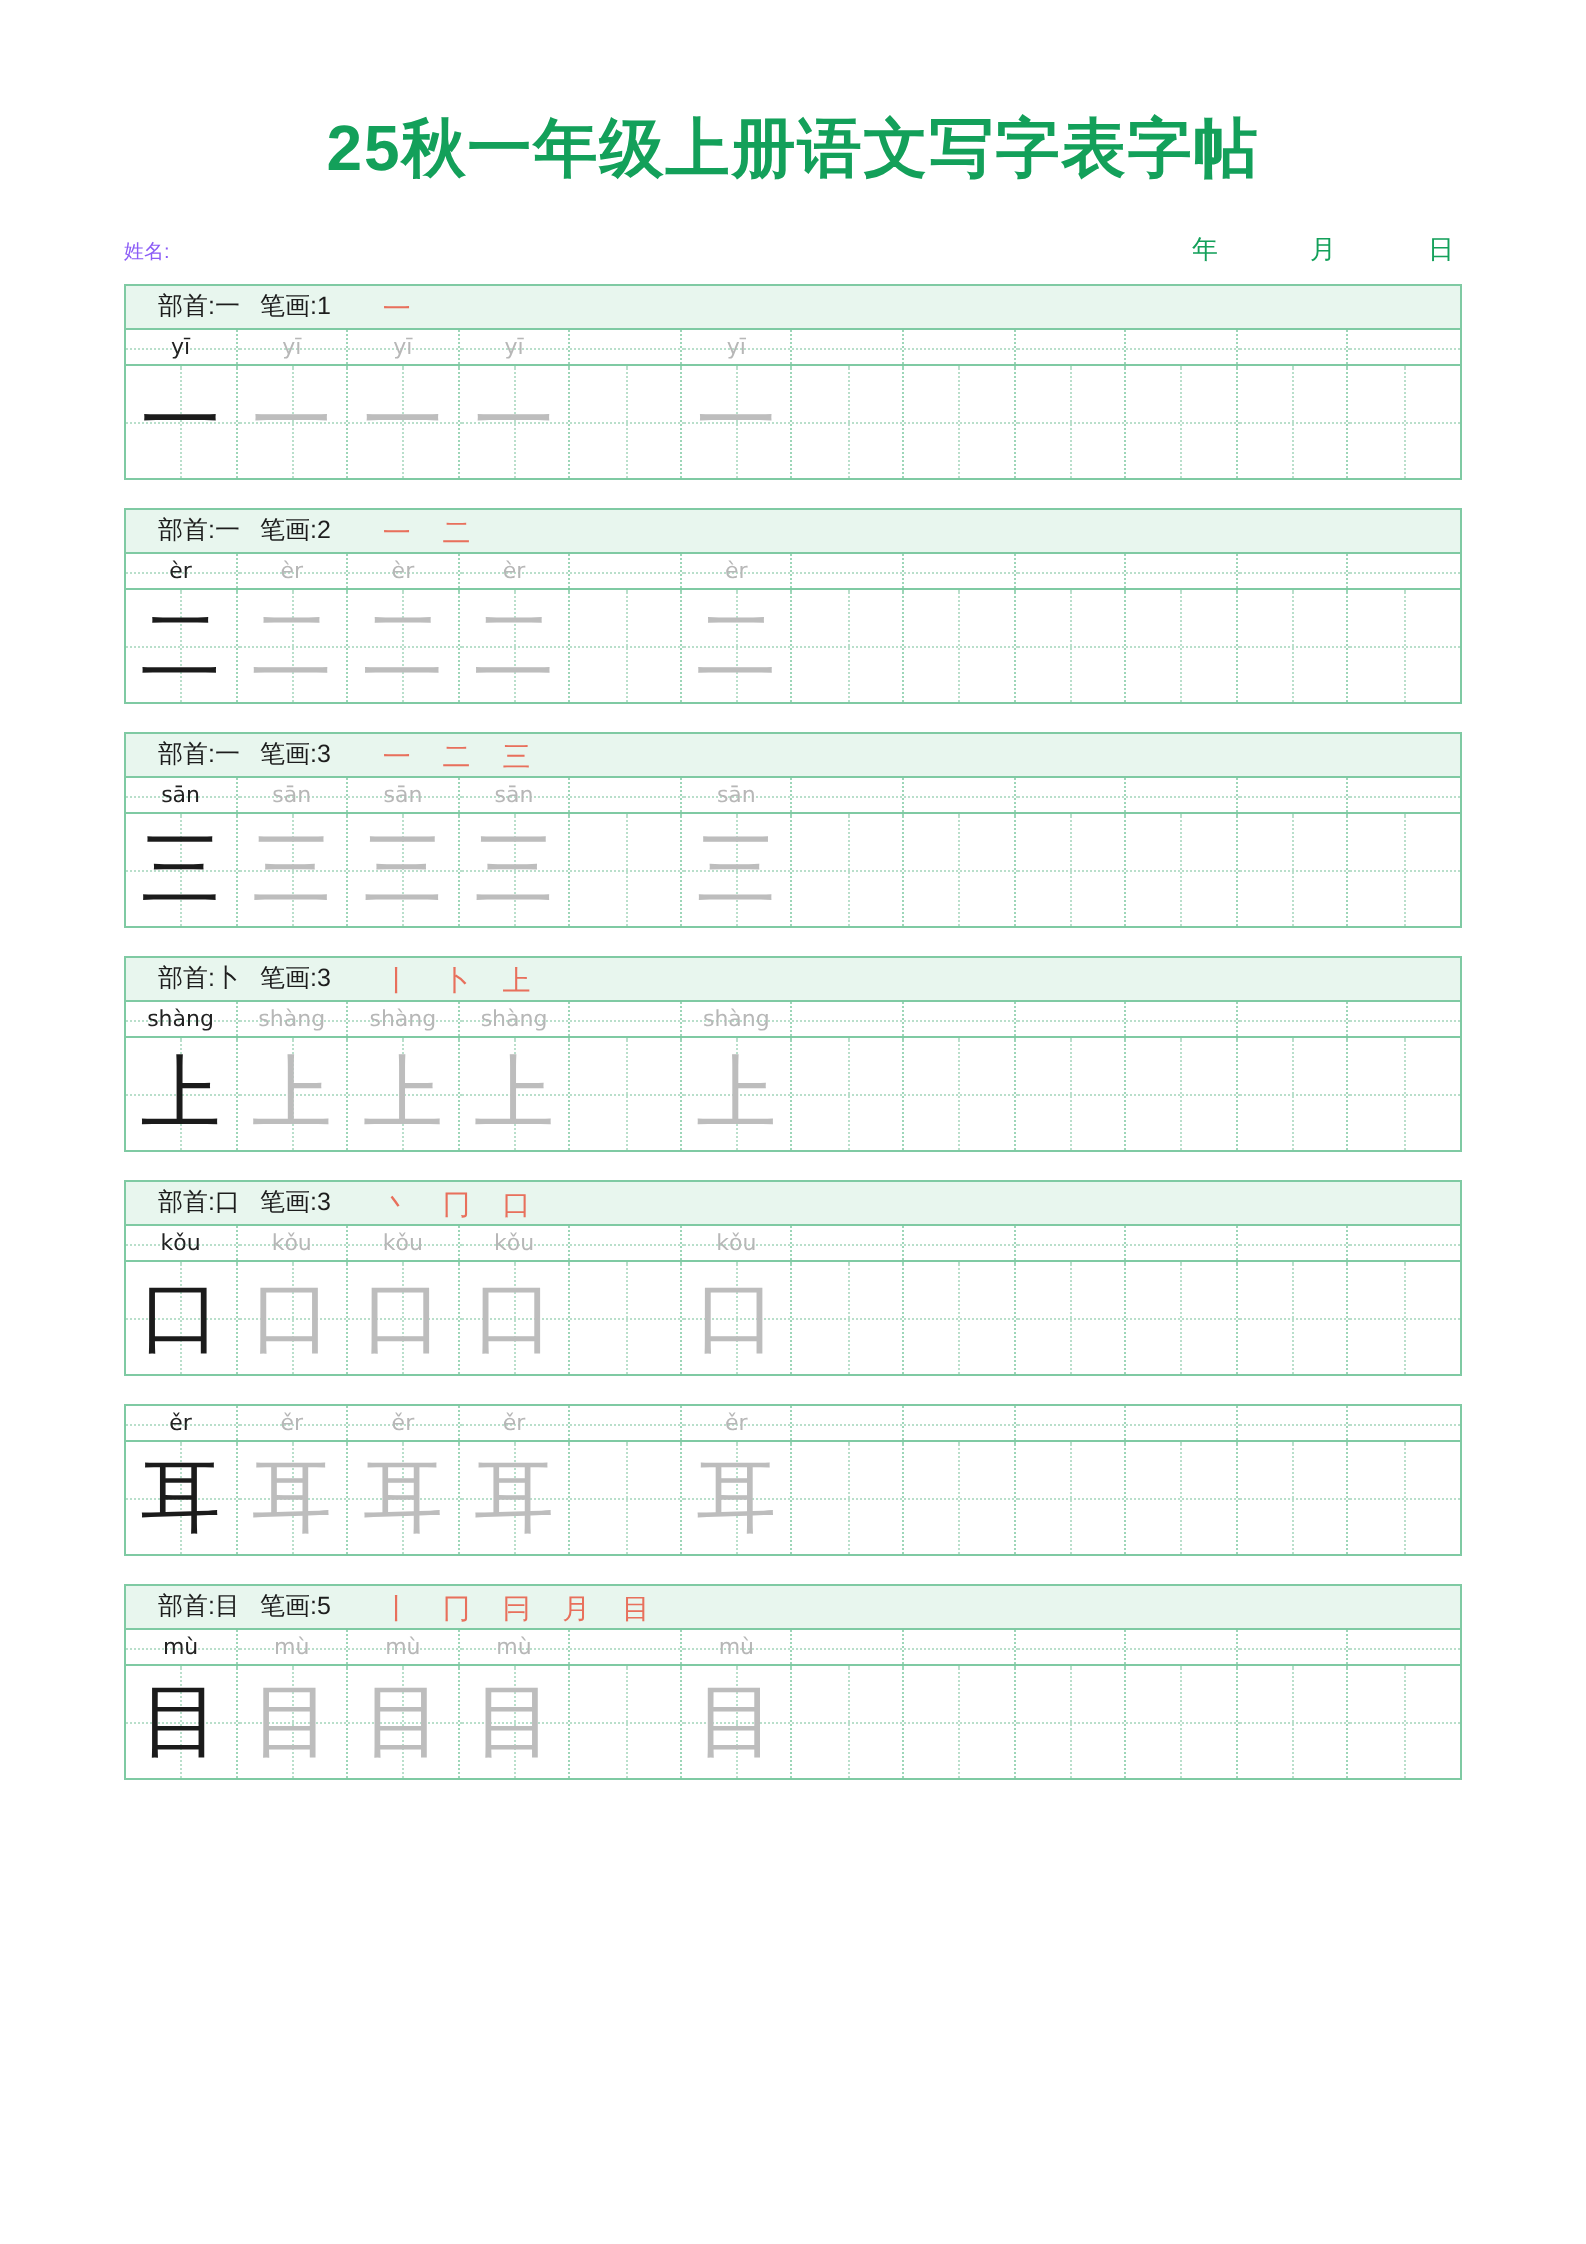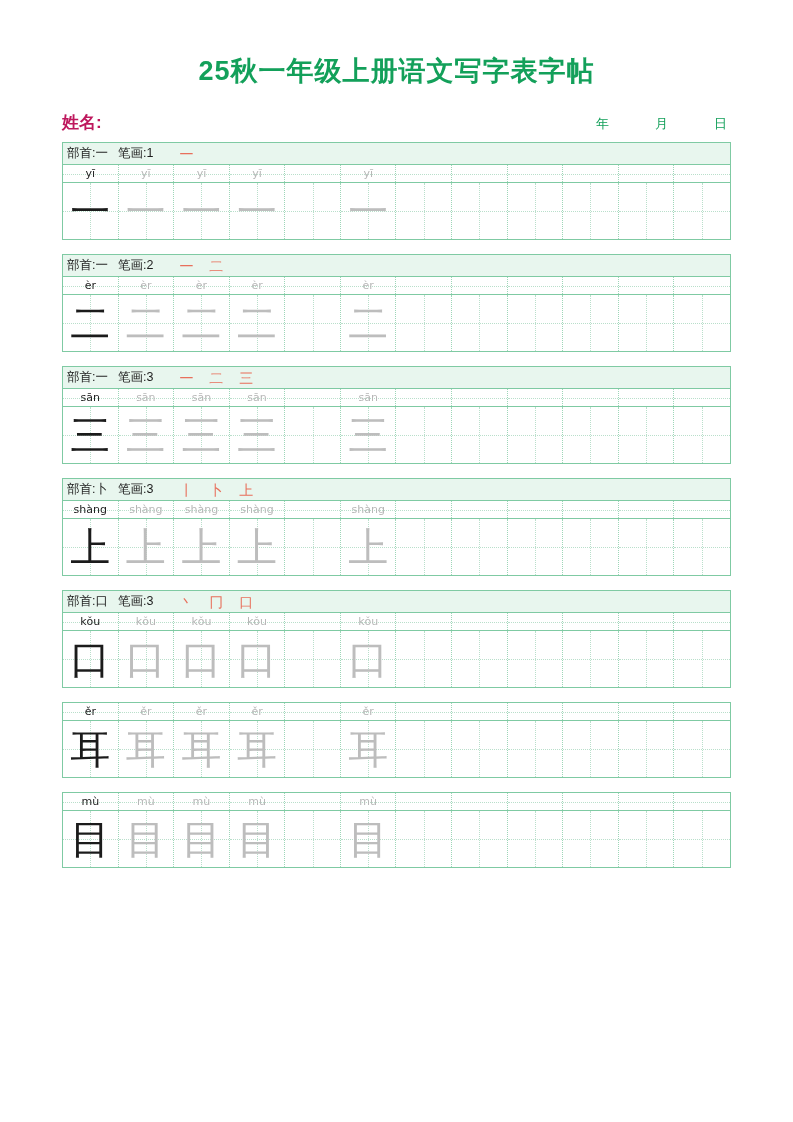--- a/index.html
+++ b/index.html
@@ -17,37 +17,36 @@
   .page {
     position: relative;
     width: 793px;
     height: 1122px;
     box-sizing: border-box;
     padding: 0;
   }
   .page-title {
     text-align: center;
     color: #13a05a;
-    font-size: 27px;
+    font-size: 32px;
     font-weight: bold;
     letter-spacing: 1px;
     padding-top: 58px;
     line-height: 1;
   }
   .meta-row {
     display: flex;
     align-items: baseline;
     margin: 26px 62px 8px 62px;
     font-size: 13px;
     color: #222;
   }
   .meta-name {
-    color: #be185d;
-    font-size: 17px;
-    font-weight: bold;
+    color: #8b5cf6;
+    font-size: 10px;
   }
   .meta-spacer { flex: 1 1 auto; }
   .meta-date {
     display: flex;
     gap: 46px;
     color: #13a05a;
     font-size: 13px;
     padding-right: 4px;
   }
 
@@ -56,21 +55,21 @@
     border: 1px solid #7fcaa3;
     box-sizing: border-box;
     background: #ffffff;
   }
   .block-header {
     background: #e8f6ee;
     border-bottom: 1px solid #7fcaa3;
     height: 22px;
     display: flex;
     align-items: center;
-    padding-left: 4px;
+    padding-left: 16px;
     font-size: 12.5px;
     color: #1d1d1d;
     box-sizing: border-box;
   }
   .hdr-radical { margin-right: 10px; white-space: nowrap; }
   .hdr-strokes { margin-right: 26px; white-space: nowrap; }
   .hdr-order {
     color: #e8705c;
     font-size: 14px;
     letter-spacing: 6px;
@@ -829,20 +828,25 @@
             <div class="cross-h"></div>
             <div class="cross-v"></div>
           </div>
           <div class="grid-cell">
             <div class="cross-h"></div>
             <div class="cross-v"></div>
           </div>
         </div>
       </div>
       <div class="char-block">
+        <div class="block-header">
+          <span class="hdr-radical">部首:目</span>
+          <span class="hdr-strokes">笔画:5</span>
+          <span class="hdr-order">丨 冂 冃 月 目</span>
+        </div>
         <div class="pinyin-row">
           <div class="pinyin-cell">
             <div class="mid-line"></div>
             <span class="txt p-dark">mù</span>
           </div>
           <div class="pinyin-cell">
             <div class="mid-line"></div>
             <span class="txt p-gray">mù</span>
           </div>
           <div class="pinyin-cell">

